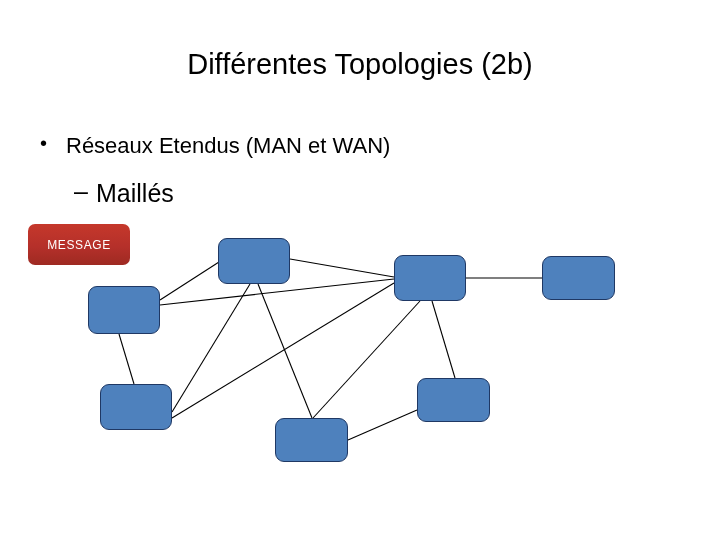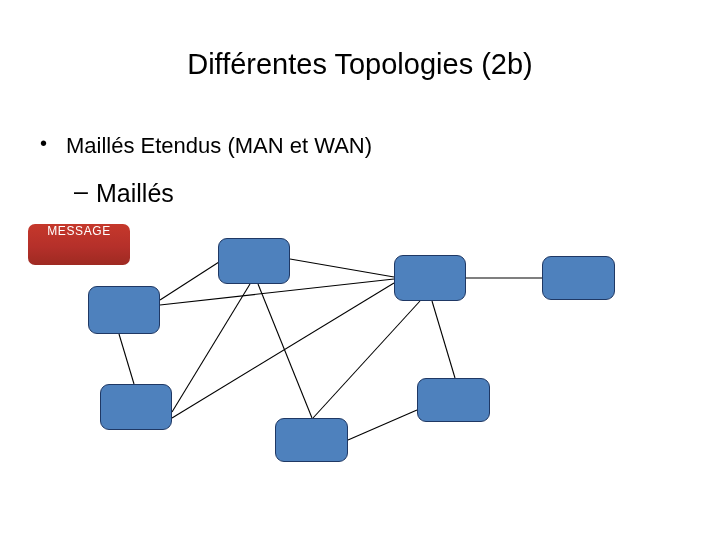--- a/index.html
+++ b/index.html
@@ -85,39 +85,39 @@
   #message-box {
     position: absolute;
     left: 28px;
     top: 224px;
     width: 102px;
     height: 41px;
     box-sizing: border-box;
     background: linear-gradient(180deg, #C5382B 0%, #B5302A 55%, #9E2A22 100%);
     border-radius: 7px;
     display: flex;
-    align-items: flex-start;
+    align-items: center;
     justify-content: center;
   }
   #message-label {
     color: #ffffff;
     font-size: 12px;
     letter-spacing: 0.6px;
     font-family: "Liberation Sans", sans-serif;
   }
 </style>
 </head>
 <body>
 
 <div id="slide">
 
   <div id="slide-title">Différentes Topologies (2b)</div>
 
   <div class="bullet-l1">
-    <span class="marker">•</span><span>Maillés Etendus (MAN et WAN)</span>
+    <span class="marker">•</span><span>Réseaux Etendus (MAN et WAN)</span>
   </div>
 
   <div class="bullet-l2">
     <span class="marker">–</span><span>Maillés</span>
   </div>
 
   <div id="diagram">
     <svg id="edge-layer" viewBox="0 0 720 540">
         <line x1="160" y1="300" x2="219" y2="262" stroke="#000000" stroke-width="1.1"></line>
         <line x1="160" y1="305" x2="394" y2="279" stroke="#000000" stroke-width="1.1"></line>

